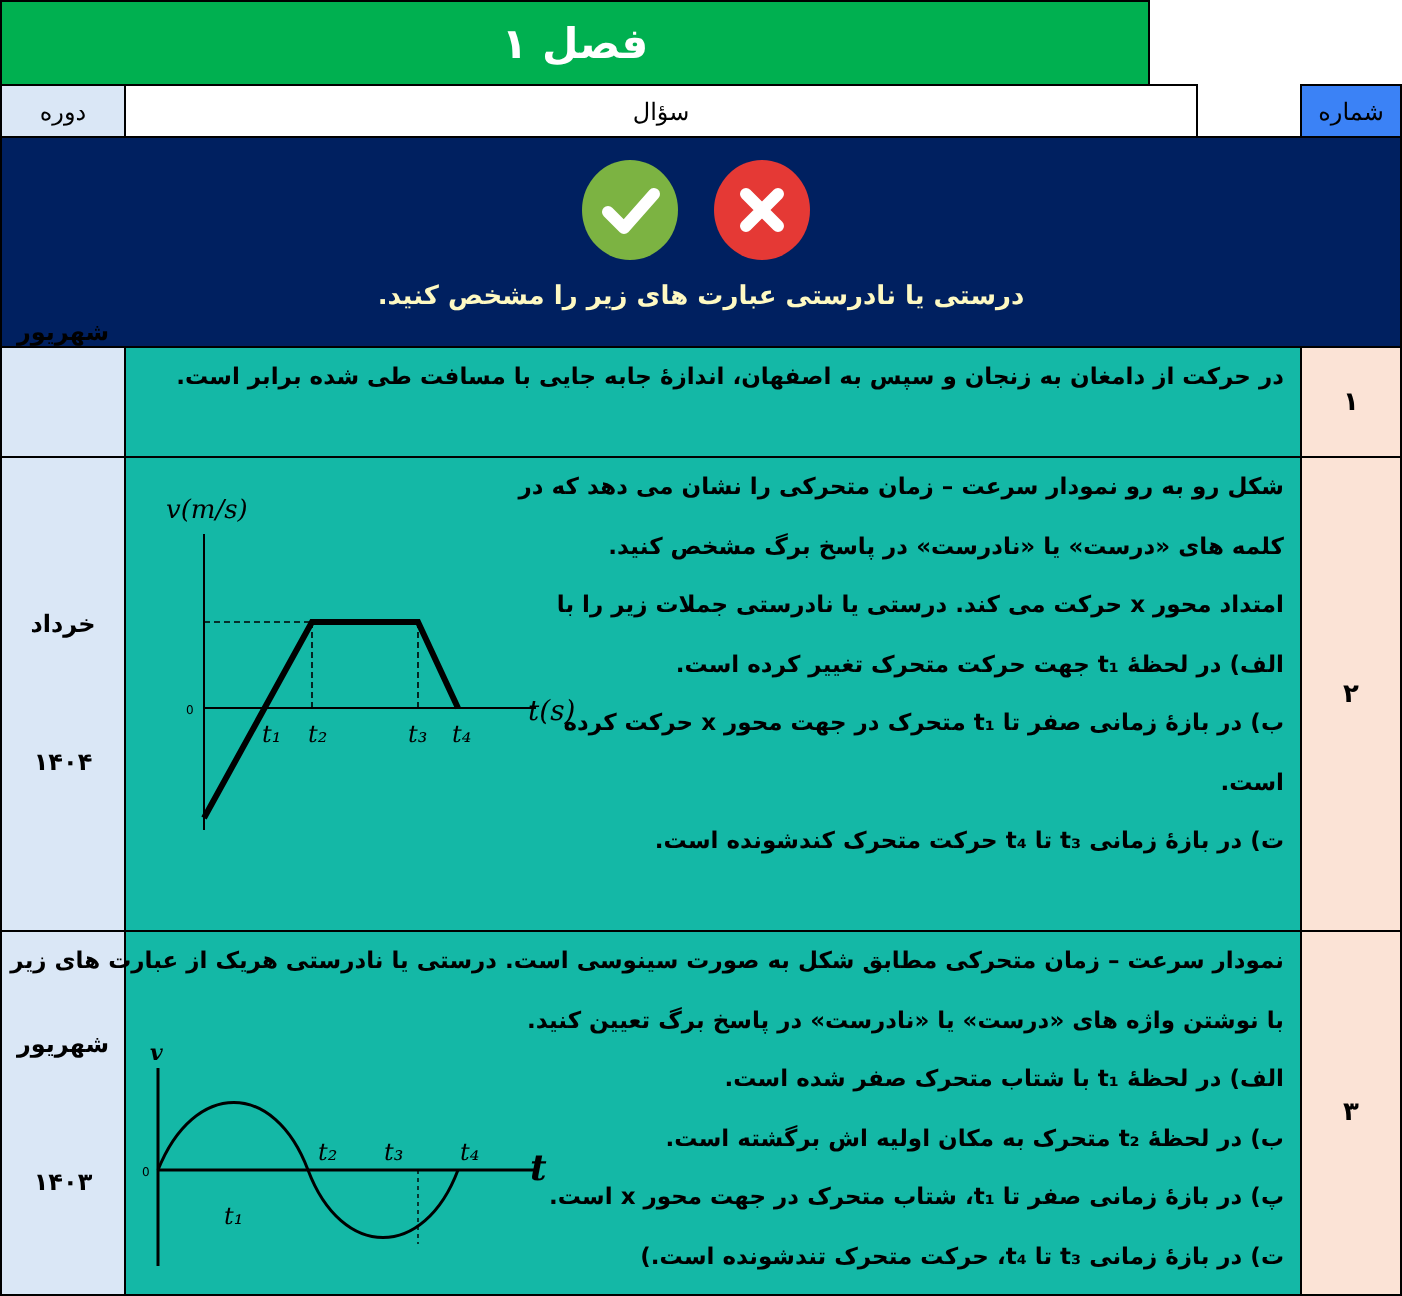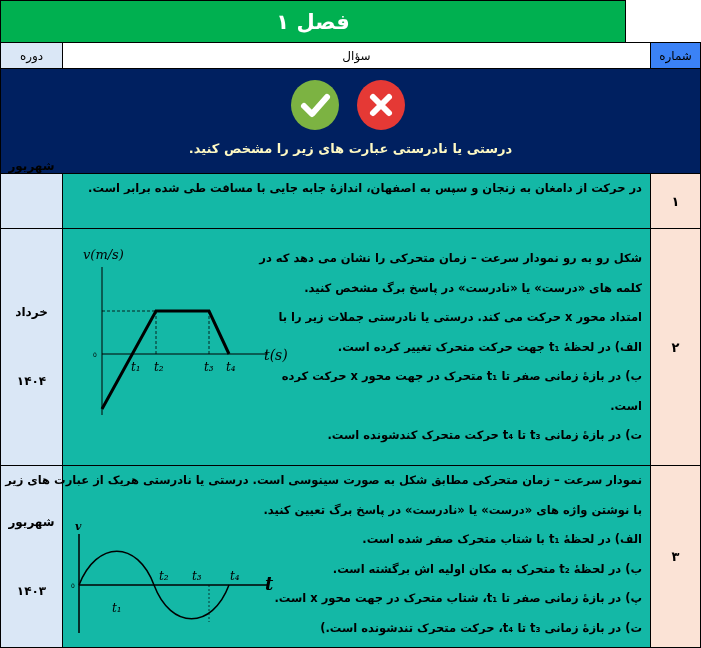--- a/index.html
+++ b/index.html
@@ -1,27 +1,27 @@
 <!DOCTYPE html>
 <html><head>
 <meta charset="utf-8">
 <style>
   html, body { margin: 0; padding: 0; background: #ffffff; }
   body { width: 701px; height: 648px; overflow: hidden; font-family: "DejaVu Sans", sans-serif; }
   .sheet { position: relative; width: 701px; height: 648px; box-sizing: border-box; }
   .title-bar {
-    position: absolute; left: 0; top: 0; width: 626px; height: 43px;
+    position: absolute; left: 0; top: 0; width: 575px; height: 43px;
     background: #00B050; border: 1.5px solid #000; box-sizing: border-box;
     display: flex; align-items: center; justify-content: center;
     color: #ffffff; font-weight: bold; font-size: 21px; direction: rtl;
   }
   .hdr { position: absolute; top: 42px; height: 27px; box-sizing: border-box; border: 1px solid #000;
          display: flex; align-items: center; justify-content: center; font-weight: normal; font-size: 12px; direction: rtl; }
   .hdr-period { left: 0; width: 63px; background: #DAE7F6; }
-  .hdr-question { left: 62px; width: 589px; background: #ffffff; }
+  .hdr-question { left: 62px; width: 537px; background: #ffffff; }
   .hdr-number { left: 650px; width: 51px; background: #3b82f6; }
   .banner {
     position: absolute; left: 0; top: 68px; width: 701px; height: 106px;
     background: #002060; border: 1.5px solid #000; box-sizing: border-box;
   }
   .icon-circle { position: absolute; top: 11px; width: 48px; height: 50px; border-radius: 50%; }
   .icon-check { left: 290px; background: #7CB342; }
   .icon-x { left: 356px; background: #E53935; }
   .icon-circle svg { position: absolute; left: 0; top: 0; }
   .banner-text {
@@ -85,21 +85,21 @@
   </div>
   <div class="cell c-number r1">
     <span>۱</span>
   </div>
 
   <div class="cell c-period r2">
     <span>خرداد</span>
     <span>۱۴۰۴</span>
   </div>
   <div class="cell c-question r2">
-    <div class="qtext" style="top:15px;">
+    <div class="qtext" style="top:0;">
       <div class="ln">شکل رو به رو نمودار سرعت – زمان متحرکی را نشان می دهد که در</div>
       <div class="ln">کلمه های «درست» یا «نادرست» در پاسخ برگ مشخص کنید.</div>
       <div class="ln">امتداد محور x حرکت می کند. درستی یا نادرستی جملات زیر را با</div>
       <div class="ln">الف) در لحظهٔ t₁ جهت حرکت متحرک تغییر کرده است.</div>
       <div class="ln">ب) در بازهٔ زمانی صفر تا t₁ متحرک در جهت محور x حرکت کرده</div>
       <div class="ln">است.</div>
       <div class="ln">ت) در بازهٔ زمانی t₃ تا t₄ حرکت متحرک کندشونده است.</div>
     </div>
     <svg class="graph" style="left:10px; top:8px;" width="230" height="185" viewBox="0 0 230 185">
       <text x="10" y="22" font-family="DejaVu Serif, serif" font-style="italic" font-size="13" fill="#000">v(m/s)</text>

